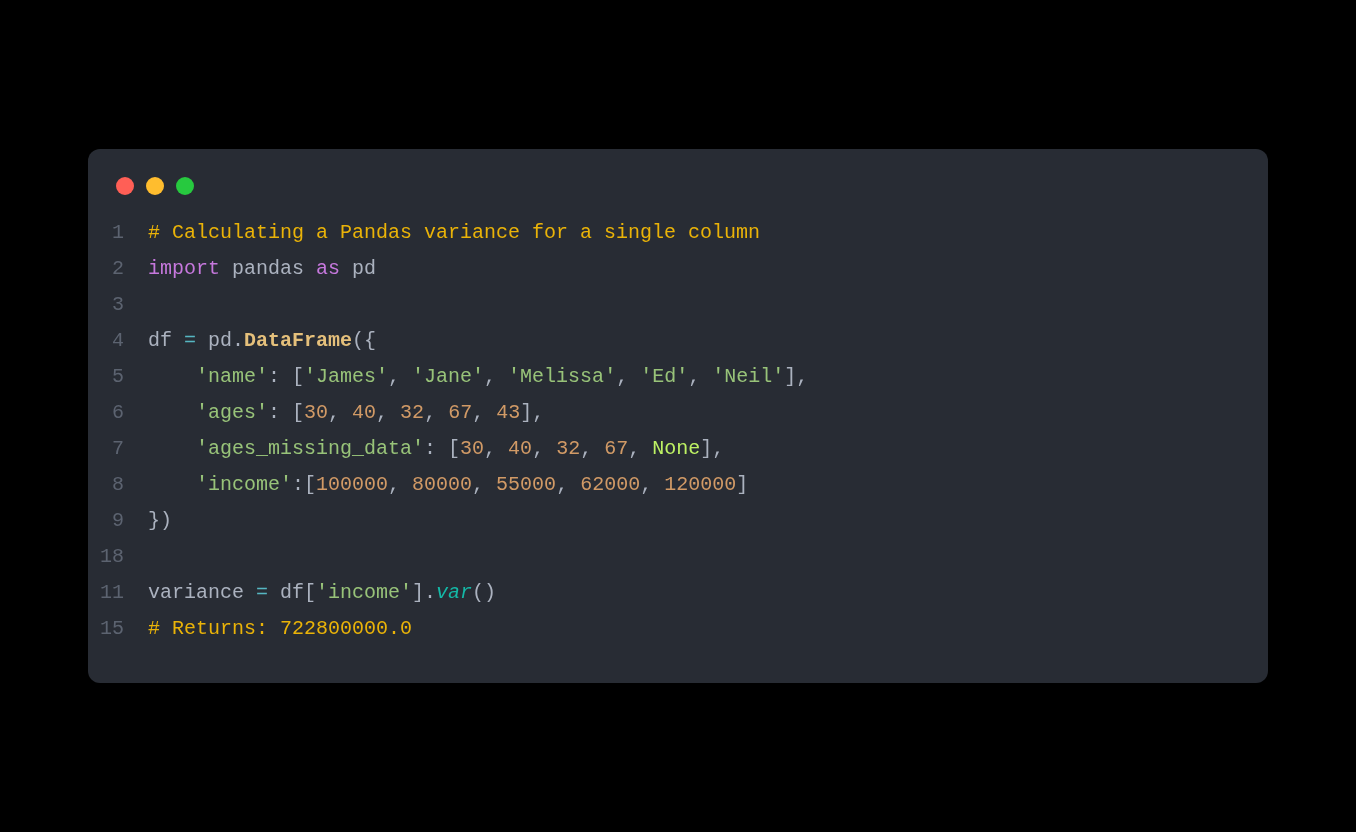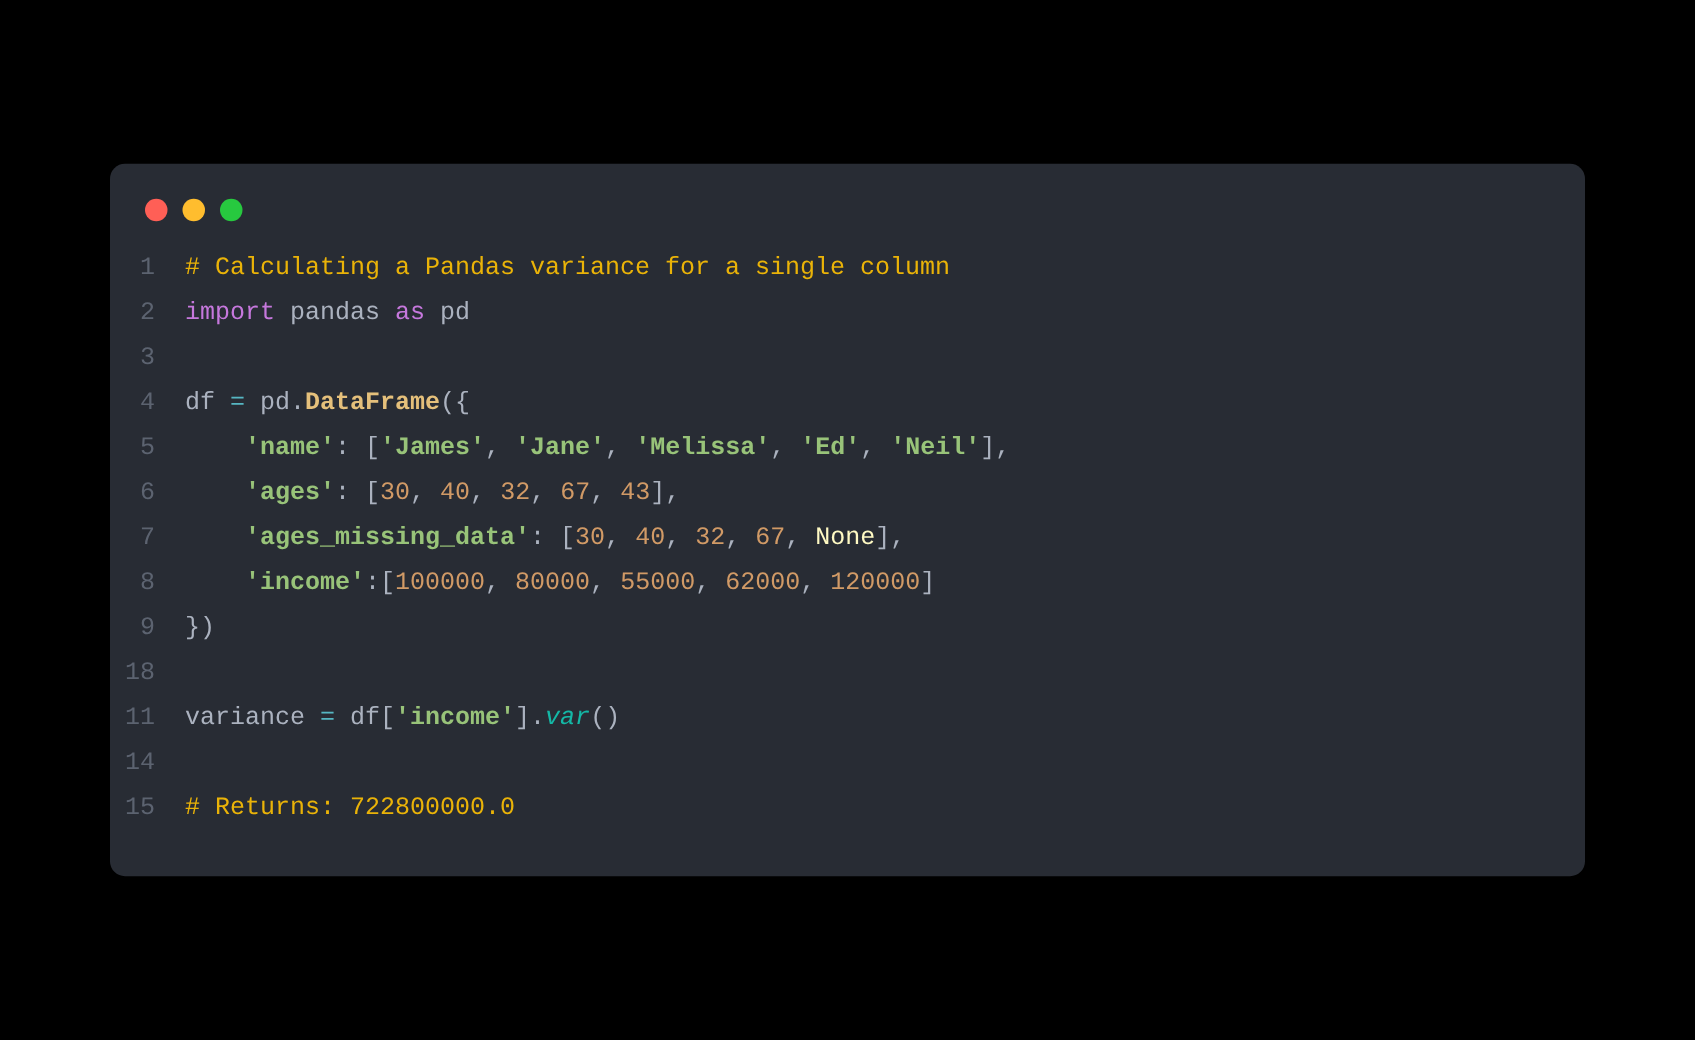--- a/index.html
+++ b/index.html
@@ -47,23 +47,23 @@
     padding-right: 24px;
     user-select: none;
     flex-shrink: 0;
   }
   .code { flex: 1; }
   .tok-comment { color: #eab308; }
   .tok-keyword { color: #c678dd; }
   .tok-default { color: #abb2bf; }
   .tok-func    { color: #14b8a6; font-style: italic; }
   .tok-class   { color: #e5c07b; font-weight: bold; }
-  .tok-string  { color: #98c379; font-weight: bold; }
+  .tok-string  { color: #98c379; }
   .tok-number  { color: #d19a66; }
-  .tok-const   { color: #fef9c3; }
+  .tok-const   { color: #bef264; }
   .tok-op      { color: #56b6c2; }
 </style>
 </head>
 <body>
 
 <div class="window">
   <div class="titlebar">
     <div class="tl-btn tl-close" title="close"></div>
     <div class="tl-btn tl-min" title="minimize"></div>
     <div class="tl-btn tl-max" title="maximize"></div>
@@ -121,24 +121,20 @@
       <span class="code"></span>
     </div>
 
     <div class="line">
       <span class="ln">11</span>
       <span class="code"><span class="tok-default">variance </span><span class="tok-op">=</span><span class="tok-default"> df[</span><span class="tok-string">'income'</span><span class="tok-default">].</span><span class="tok-func">var</span><span class="tok-default">()</span></span>
     </div>
 
 
 
-    <div class="line">
-      <span class="ln">14</span>
-      <span class="code"></span>
-    </div>
 
     <div class="line">
       <span class="ln">15</span>
       <span class="code"><span class="tok-comment"># Returns: 722800000.0</span></span>
     </div>
 
   </div>
 </div>
 
 </body></html>

